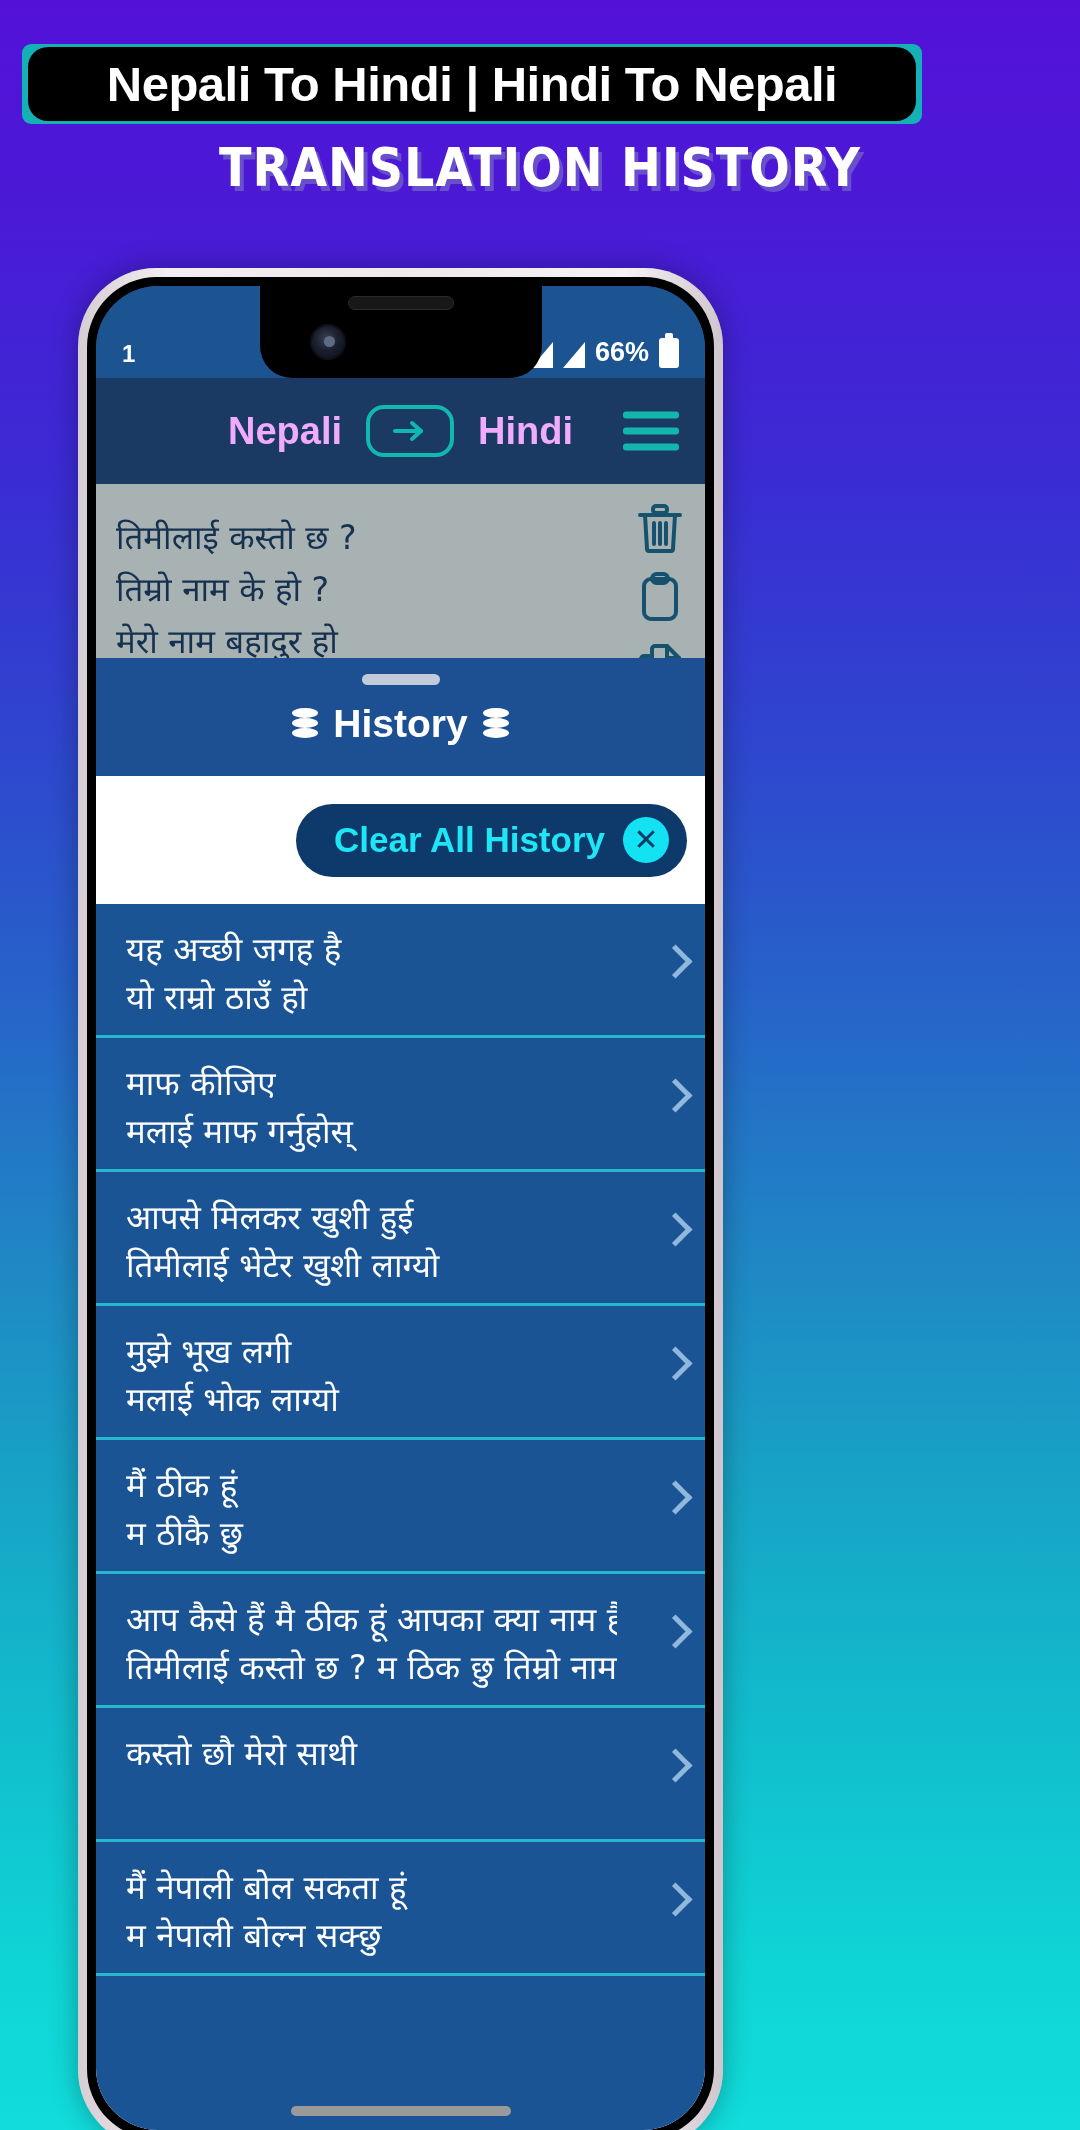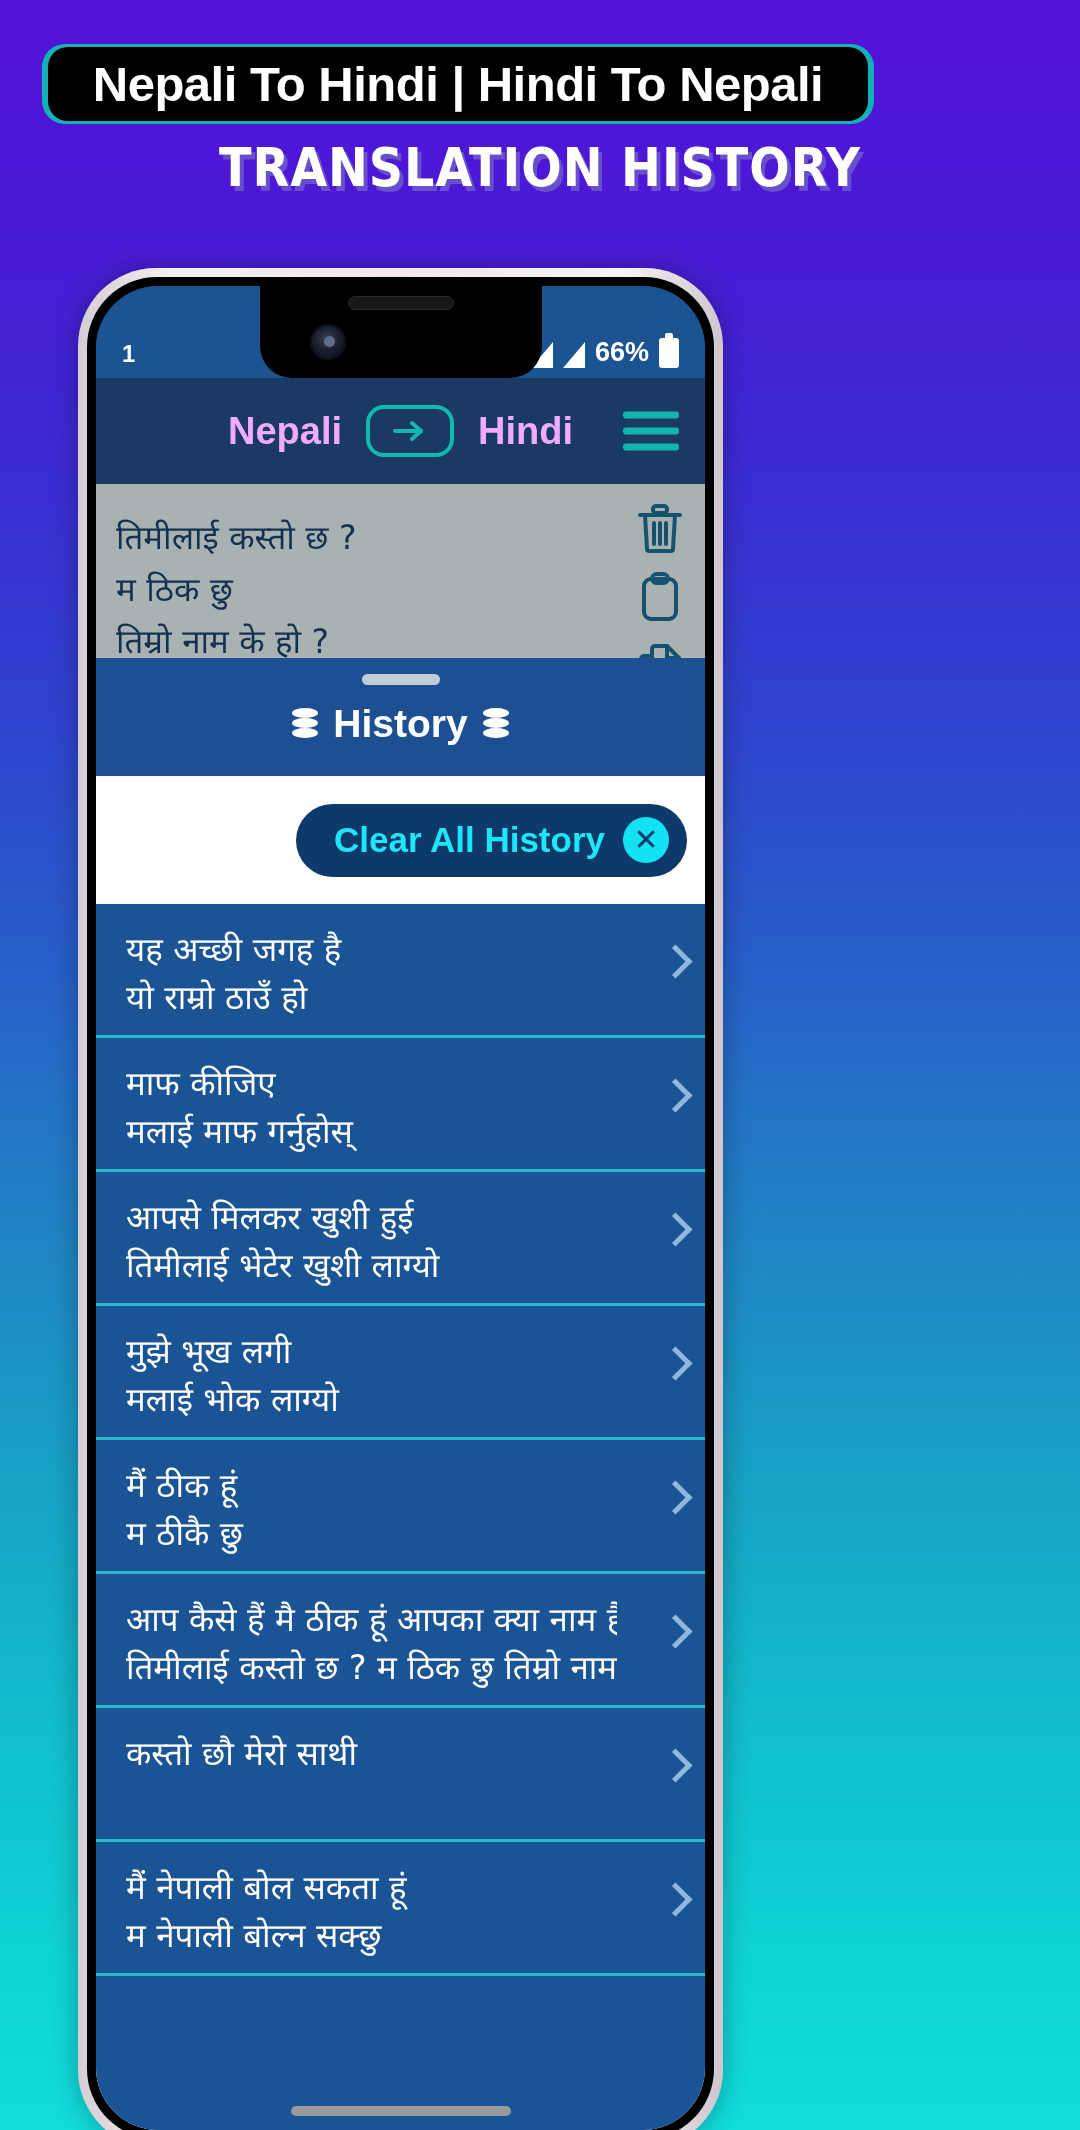--- a/index.html
+++ b/index.html
@@ -16,22 +16,22 @@
         #17a4c6 70%,
         #11bfcd 82%,
         #0fd4d6 92%,
         #12dcdc 100%);
     overflow: hidden;
     position: relative;
   }
 
   
   .promo-title-wrap {
-    position:absolute; left:42px; top:44px; width:832px; height:80px;
-    background:#13b0b5; border-radius:23px;
+    position:absolute; left:22px; top:44px; width:900px; height:80px;
+    background:#13b0b5; border-radius:9px;
   }
   .promo-title {
     position:absolute; left:6px; top:3px; right:6px; bottom:3px;
     background:#000; border-radius:20px;
     display:flex; align-items:center; justify-content:center;
   }
   .promo-title span {
     color:#ffffff; font-size:49px; font-weight:bold; letter-spacing:-0.5px;
     white-space:nowrap;
   }
@@ -239,21 +239,20 @@
         </div>
         <div class="hamburger">
           <i></i>
           <i></i>
           <i></i>
         </div>
       </div>
 
       <div class="textpanel">
         <div class="line">तिमीलाई कस्तो छ ?</div>
-        <div class="line">म ठिक छु</div>
         <div class="line">तिम्रो नाम के हो ?</div>
         <div class="line">मेरो नाम बहादुर हो</div>
 
         <div class="tp-actions">
           <svg width="50" height="52" viewBox="0 0 50 52">
             <g fill="none" stroke="#16526e" stroke-width="4" stroke-linecap="round" stroke-linejoin="round">
               <rect x="18" y="4" width="14" height="7" rx="3"></rect>
               <line x1="5" y1="13" x2="45" y2="13"></line>
               <path d="M10 13 L12 47 Q12 49 14 49 L36 49 Q38 49 38 47 L40 13"></path>
               <line x1="19" y1="21" x2="19" y2="42"></line>

